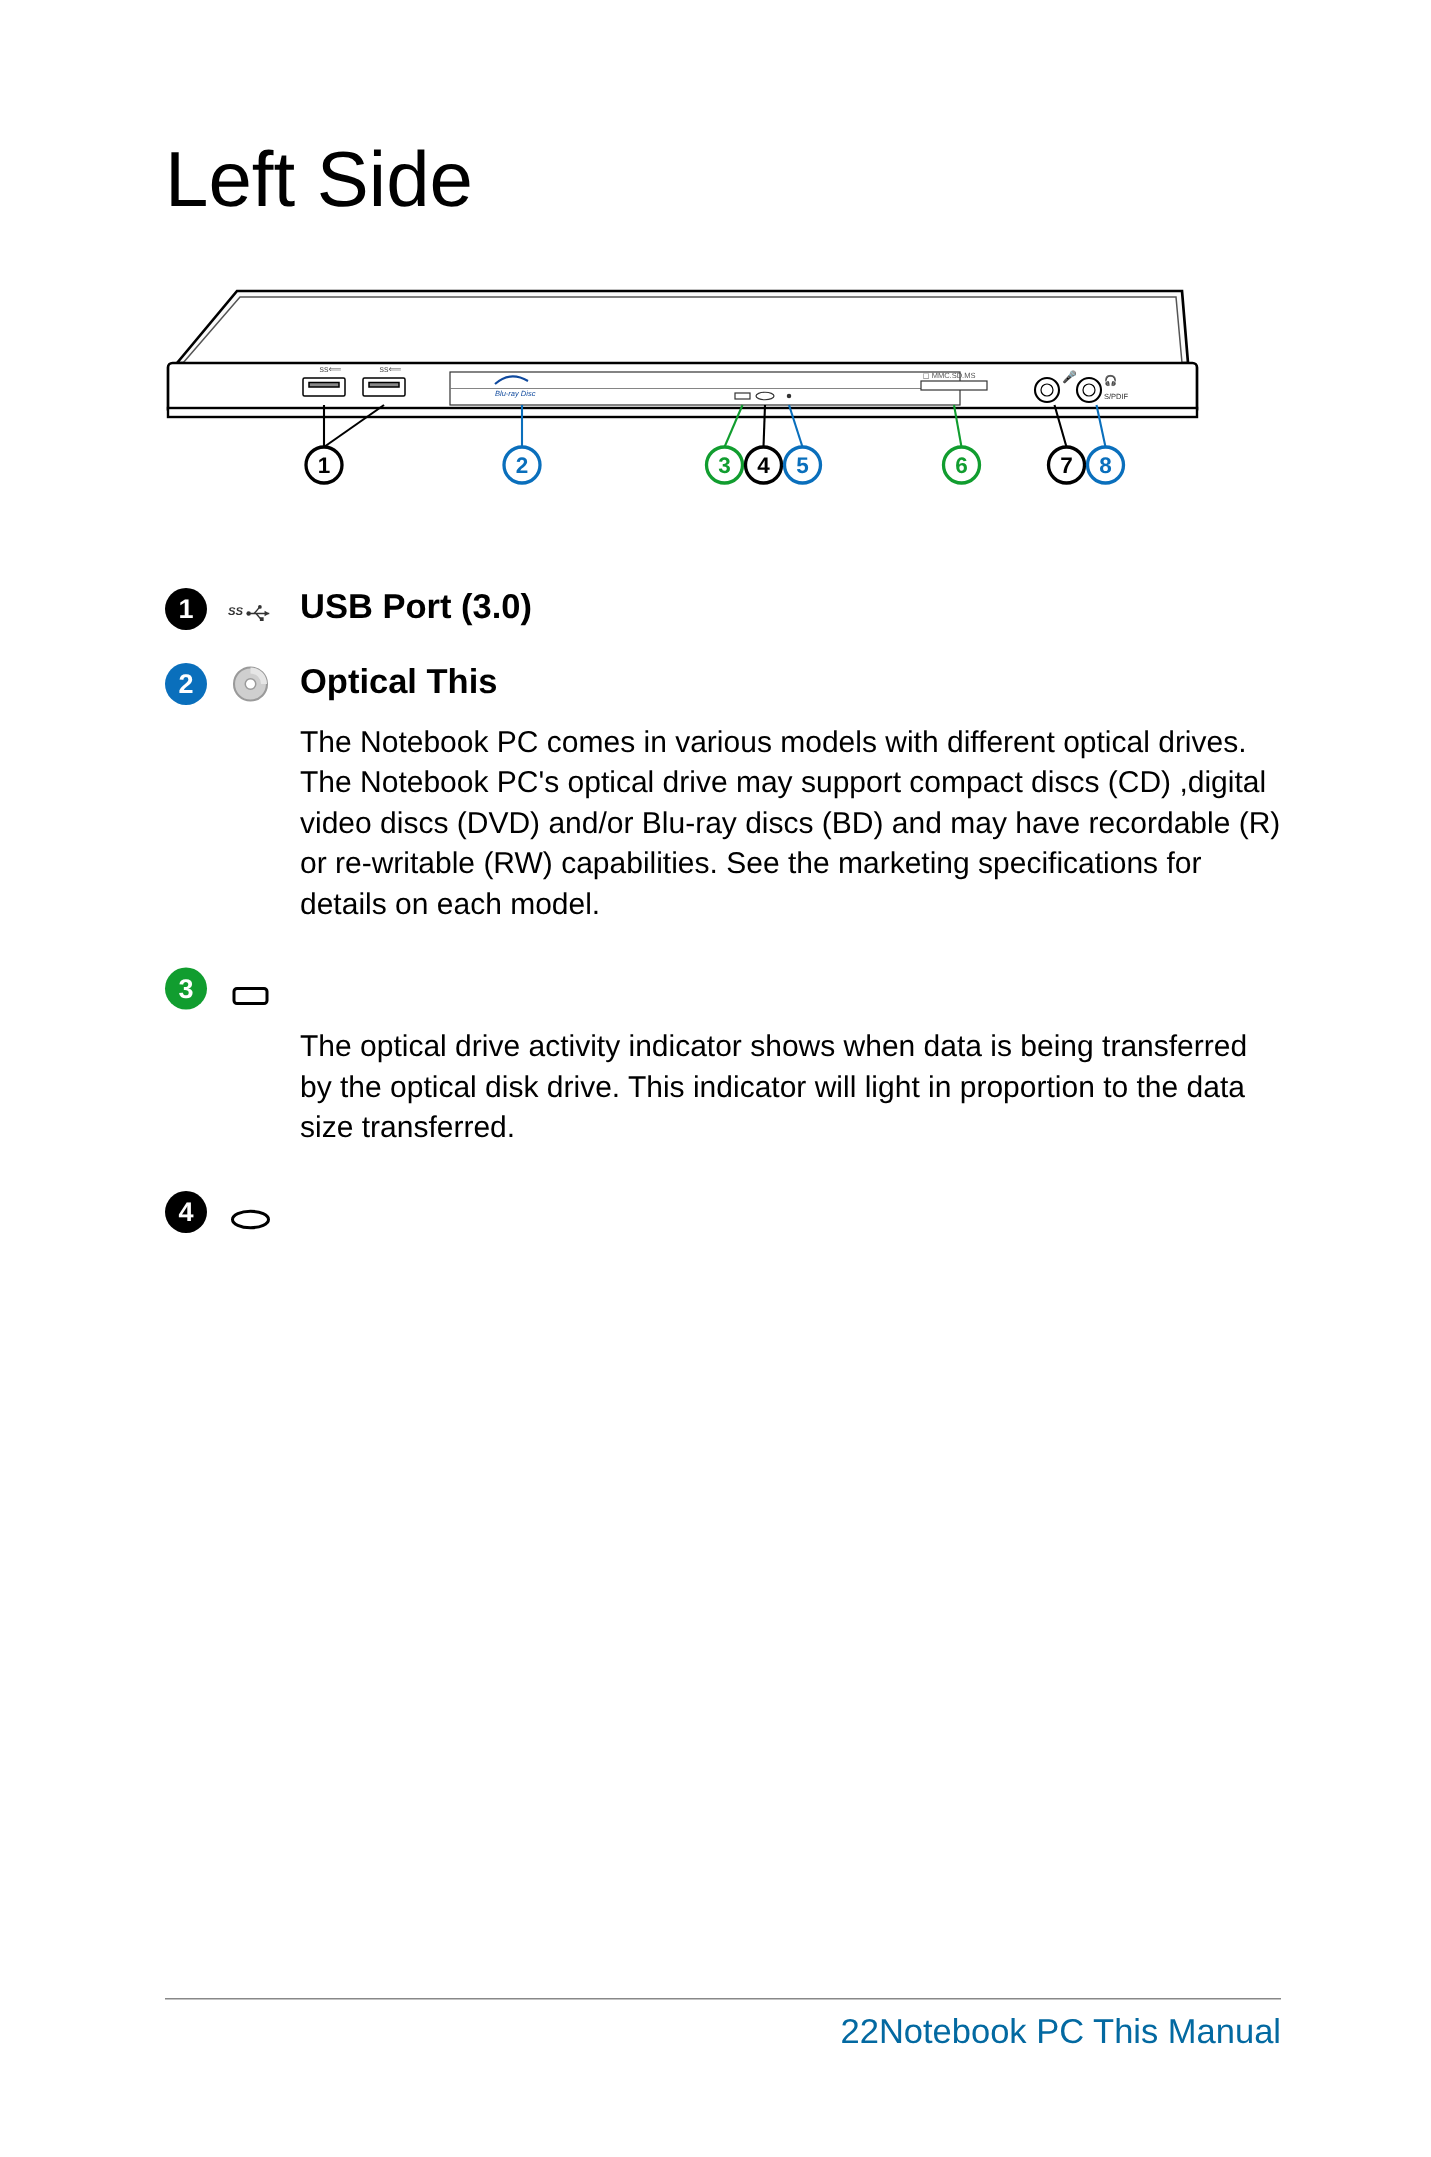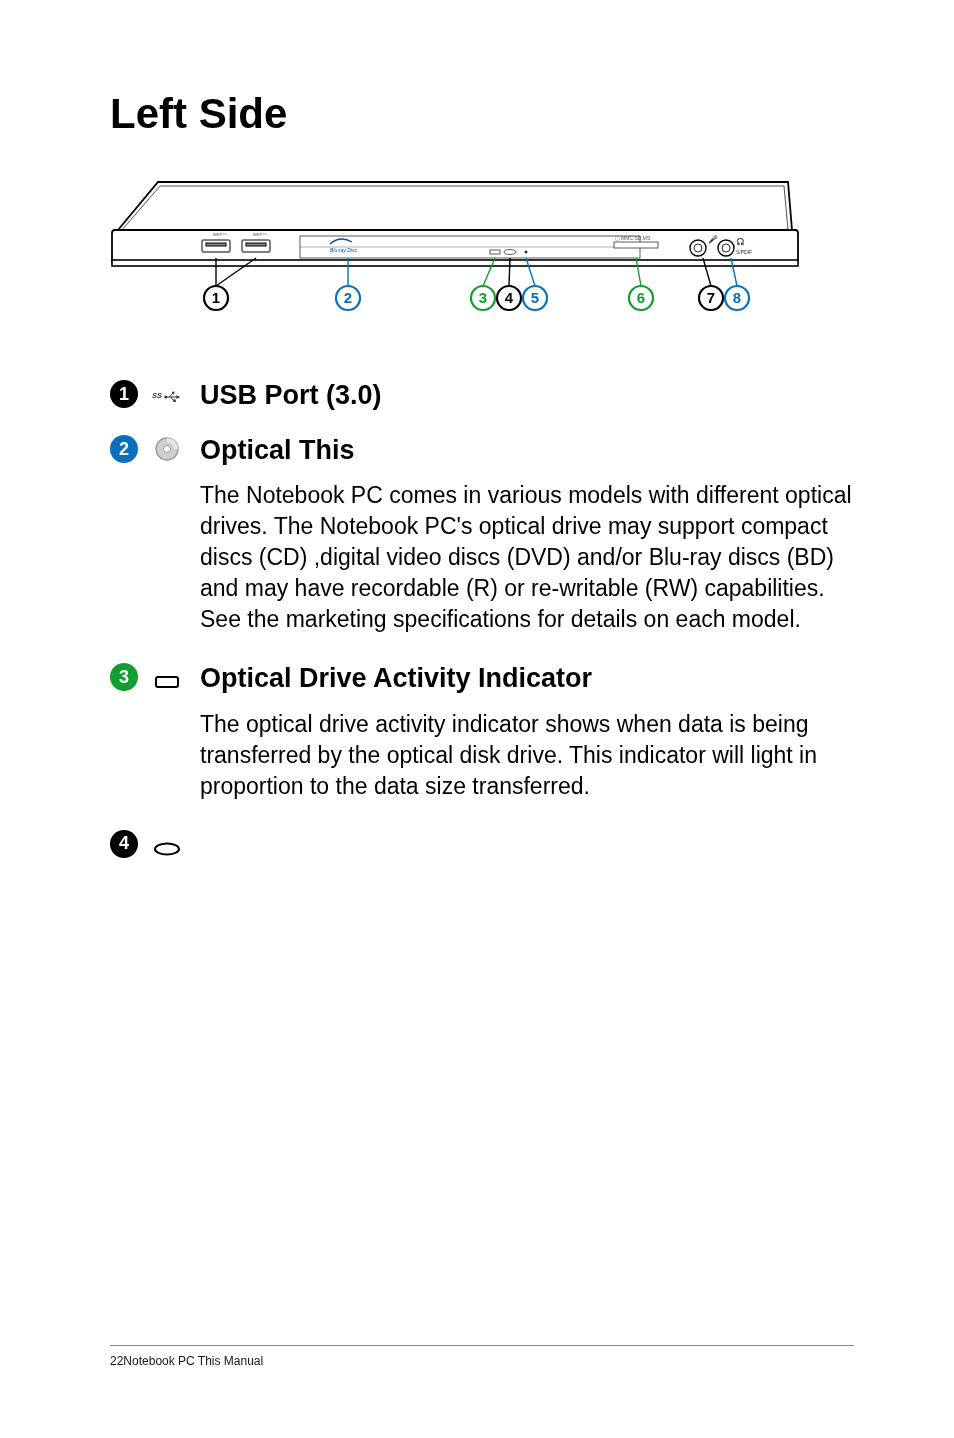--- a/index.html
+++ b/index.html
@@ -10,22 +10,22 @@
     body {
       width: 954px;
       height: 1438px;
       background: #fff;
       font-family: "Segoe UI", "Helvetica Neue", Arial, sans-serif;
       color: #000;
       position: relative;
       padding: 90px 100px 0 110px;
     }
     .page-title {
-      font-size: 42px;
-      font-weight: 700;
+      font-size: 52px;
+      font-weight: 400;
       margin-bottom: 40px;
     }
     .laptop-figure {
       width: 690px;
       margin: 0 0 60px 0;
       position: relative;
     }
     .laptop-svg {
       width: 100%;
       height: auto;
@@ -63,46 +63,46 @@
       width: 30px;
       height: 26px;
       flex-shrink: 0;
       margin-right: 18px;
       margin-top: 3px;
       display: flex;
       align-items: flex-end;
       justify-content: center;
     }
     .item-heading {
-      font-size: 27px;
+      font-size: 23px;
       font-weight: 700;
       line-height: 1.3;
     }
     .item-body {
-      font-size: 23px;
+      font-size: 20px;
       line-height: 1.35;
       margin: 10px 0 26px 0;
       padding-left: 90px;
       font-weight: 400;
     }
     .footer {
       position: absolute;
       left: 110px;
       right: 100px;
       bottom: 70px;
     }
     .footer-line {
       border-top: 1px solid #888;
       margin-bottom: 8px;
     }
     .footer-row {
       display: flex;
-      justify-content: flex-start;
-      font-size: 12px;
-      color: #0f172a;
+      justify-content: flex-end;
+      font-size: 23px;
+      color: #0369a1;
     }
   </style>
 </head>
 <body>
 
 <h1 class="page-title">Left Side</h1>
 
 <div class="laptop-figure">
   <svg class="laptop-svg" viewBox="0 0 690 140">
 
@@ -209,21 +209,20 @@
   </div>
   <p class="item-body">The Notebook PC comes in various models with different optical drives. The Notebook PC's optical drive may support compact discs (CD) ,digital video discs (DVD) and/or Blu-ray discs (BD) and may have recordable (R) or re-writable (RW) capabilities. See the marketing specifications for details on each model.</p>
 
   <div class="item-row">
     <div class="num-badge nb-green">3</div>
     <div class="item-icon">
       <svg width="28" height="16" viewBox="0 0 28 16">
         <rect x="3" y="3" width="22" height="10" rx="2" fill="none" stroke="#000" stroke-width="2"></rect>
       </svg>
     </div>
-    <div class="item-heading">Optical Drive Activity Indicator</div>
   </div>
   <p class="item-body">The optical drive activity indicator shows when data is being transferred by the optical disk drive. This indicator will light in proportion to the data size transferred.</p>
 
   <div class="item-row">
     <div class="num-badge nb-black">4</div>
     <div class="item-icon">
       <svg width="30" height="16" viewBox="0 0 30 16">
         <ellipse cx="15" cy="8" rx="12" ry="5.5" fill="none" stroke="#000" stroke-width="2"></ellipse>
       </svg>
     </div>

